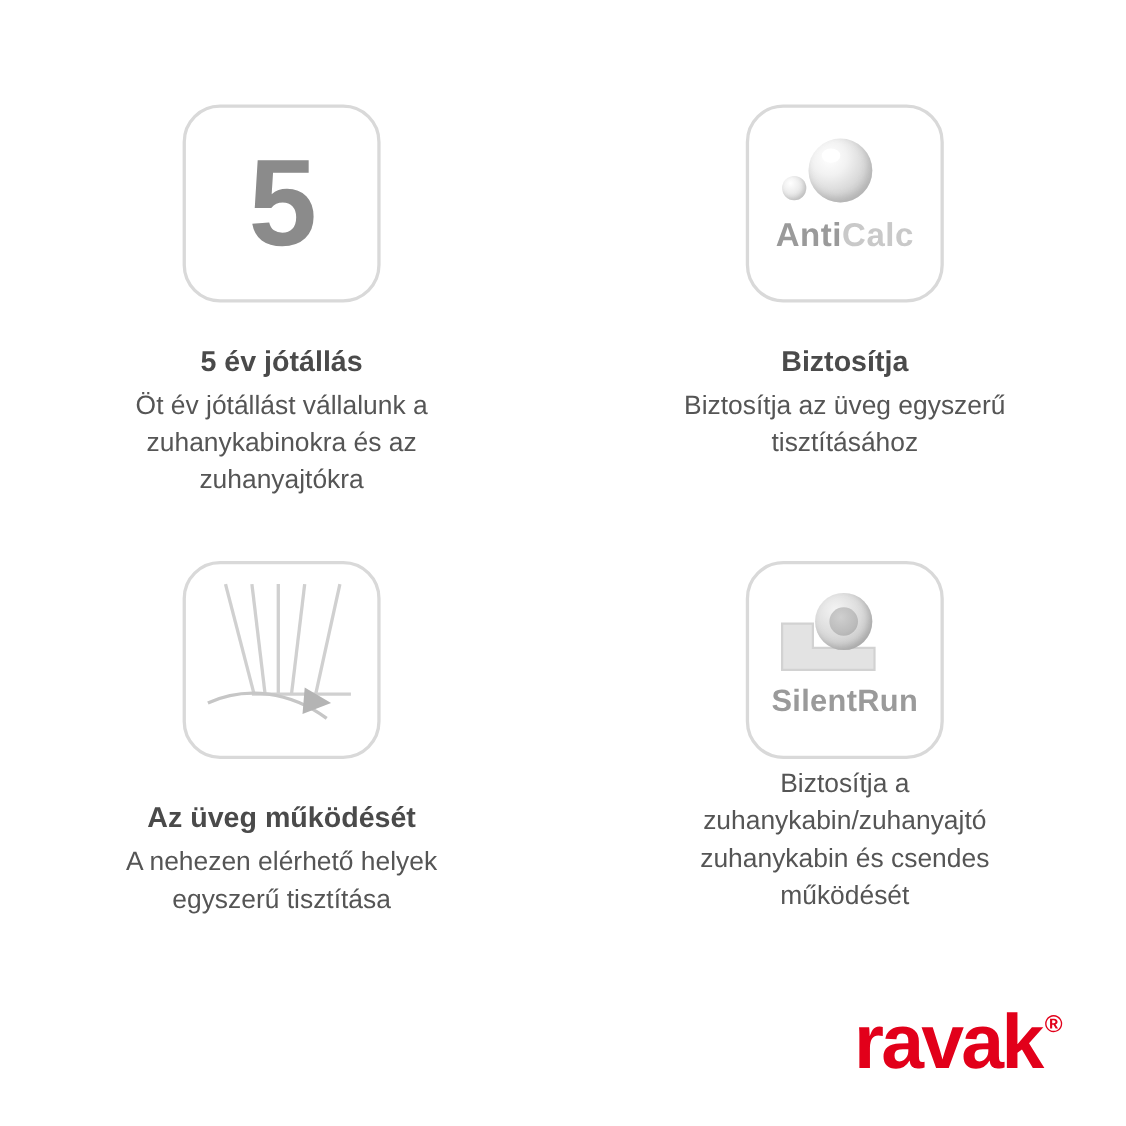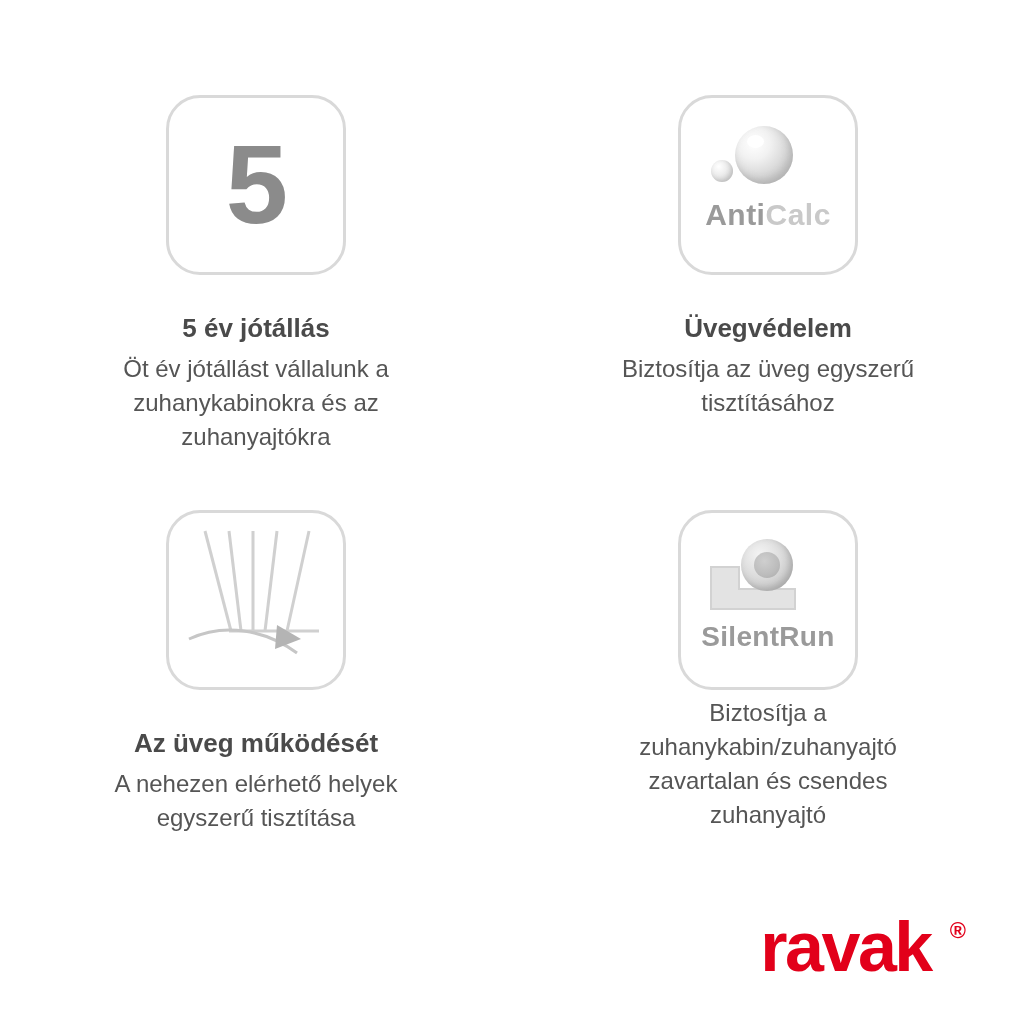--- a/index.html
+++ b/index.html
@@ -181,21 +181,20 @@
     letter-spacing: .3px;
   }
 
   
   .logo {
     position: absolute;
     right: 58px;
     bottom: 42px;
     display: flex;
     align-items: flex-start;
-    gap: 16px;
   }
   .logo-text {
     font-size: 70px;
     font-weight: bold;
     color: #e2001a;
     letter-spacing: -2.5px;
     line-height: 1;
   }
   .logo-reg {
     font-size: 22px;
@@ -219,21 +218,21 @@
   </div>
 
   <div class="feature-cell">
     <div class="icon-box">
       <div class="anticalc-wrap">
         <div class="drop-big"></div>
         <div class="drop-small"></div>
         <div class="anticalc-text"><span>Anti</span><span class="lite">Calc</span></div>
       </div>
     </div>
-    <div class="feature-title">Üvegvédelem</div>
+    <div class="feature-title">Biztosítja</div>
     <div class="feature-desc">Biztosítja az üveg egyszerű tisztításához</div>
   </div>
 
   <div class="feature-cell row2">
     <div class="icon-box">
       <svg class="tilt-svg" width="174" height="174" viewBox="0 0 174 174">
         <g stroke="#d0d0d0" stroke-width="3" fill="none">
           <line x1="36" y1="18" x2="62" y2="118"></line>
           <line x1="60" y1="18" x2="72" y2="118"></line>
           <line x1="84" y1="18" x2="84" y2="118"></line>
@@ -252,21 +251,21 @@
   <div class="feature-cell row2">
     <div class="icon-box">
       <div class="silent-wrap">
         <svg class="silent-bracket" viewBox="0 0 96 52">
           <path d="M6 4 H34 V26 H90 V46 H6 Z" fill="#e3e3e3" stroke="#d2d2d2" stroke-width="2"></path>
         </svg>
         <div class="silent-roller"></div>
         <div class="silent-text">SilentRun</div>
       </div>
     </div>
-    <div class="feature-desc">Biztosítja a zuhanykabin/zuhanyajtó zavartalan és csendes zuhanyajtó</div>
+    <div class="feature-desc">Biztosítja a zuhanykabin/zuhanyajtó zuhanykabin és csendes működését</div>
   </div>
 
 </div>
 
 <div class="logo">
   <span class="logo-text">ravak</span>
   <span class="logo-reg">®</span>
 </div>
 
 </body></html>

